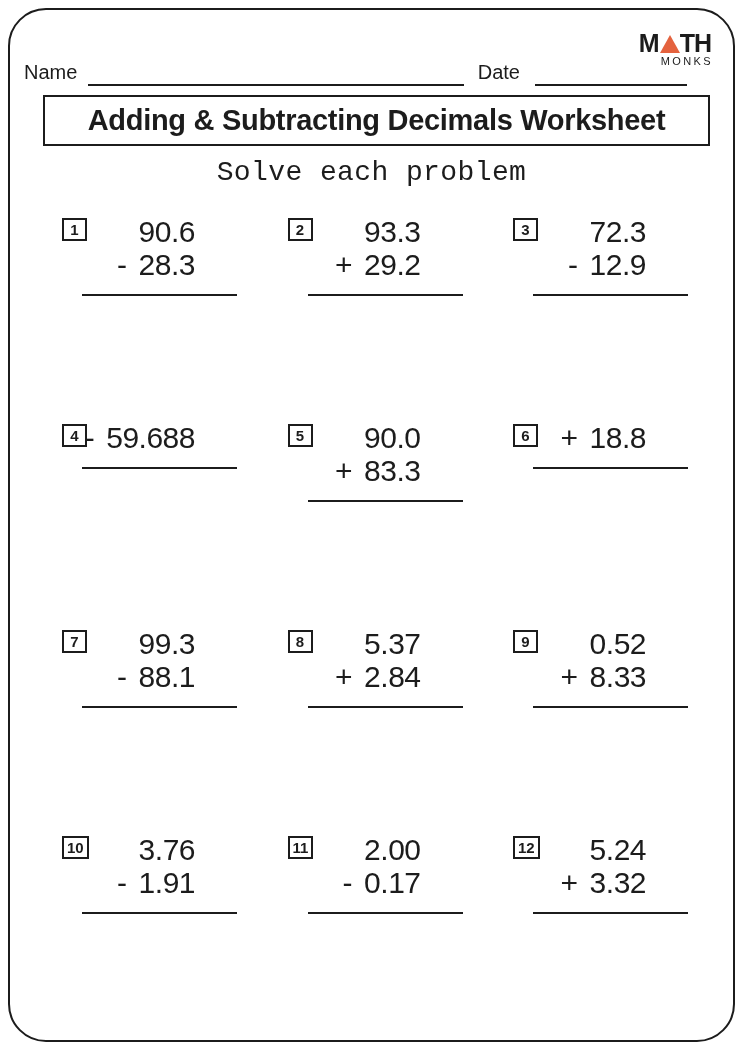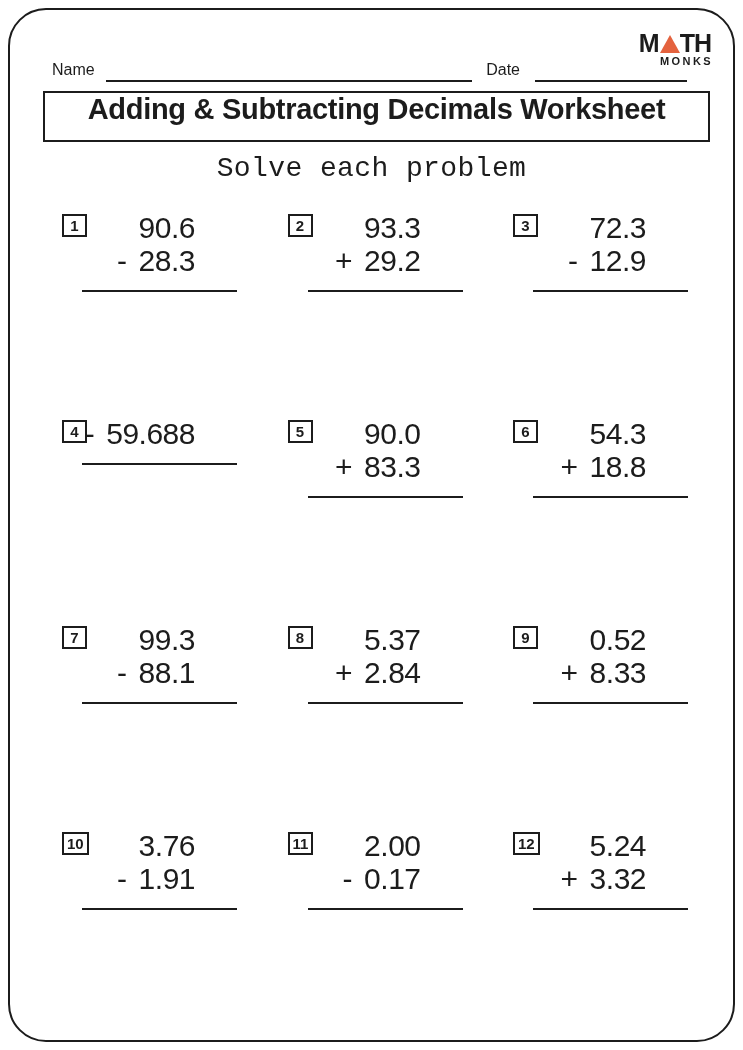--- a/index.html
+++ b/index.html
@@ -39,45 +39,46 @@
   .tri {
     width: 0; height: 0;
     display: inline-block;
     border-left: 10px solid transparent;
     border-right: 10px solid transparent;
     border-bottom: 18px solid #E4623E;
     margin: 0 0px 1px 1px;
   }
   .logo-bottom {
     font-size: 11px;
-    font-weight: bold;
+    font-weight: normal;
     letter-spacing: 2.4px;
     margin-top: 2px;
     margin-right: -2px;
   }
   
   .header-row {
     display: flex;
     align-items: flex-end;
-    margin: 52px 46px 0 42px;
-    font-size: 16px;
+    margin: 52px 46px 0 14px;
+    font-size: 20px;
   }
   .hdr-label { line-height: 1; white-space: nowrap; }
   .write-line {
     border-bottom: 2px solid #1c1c1c;
     margin-bottom: -4px;
   }
   .name-line { flex: 1; margin-left: 11px; margin-right: 14px; }
   .date-line { width: 152px; margin-left: 15px; }
   
   .title-box {
     margin: 13px 23px 0 33px;
     border: 2.5px solid #1c1c1c;
     height: 47px;
     display: flex;
+    align-items: center;
     justify-content: center;
     background: #fff;
   }
   .title-box h1 {
     margin: 0;
     font-size: 29px;
     font-weight: bold;
     letter-spacing: -0.3px;
     white-space: nowrap;
   }
@@ -237,21 +238,20 @@
       </div>
       <div class="rule"></div>
     </div>
   </div>
 
   <div class="problem">
     <div class="num-box">
       <span>6</span>
     </div>
     <div class="work">
-      <div class="op-top">54.3</div>
       <div class="op-row">
         <span>+</span>
         <span>18.8</span>
       </div>
       <div class="rule"></div>
     </div>
   </div>
 
   <div class="problem">
     <div class="num-box">

